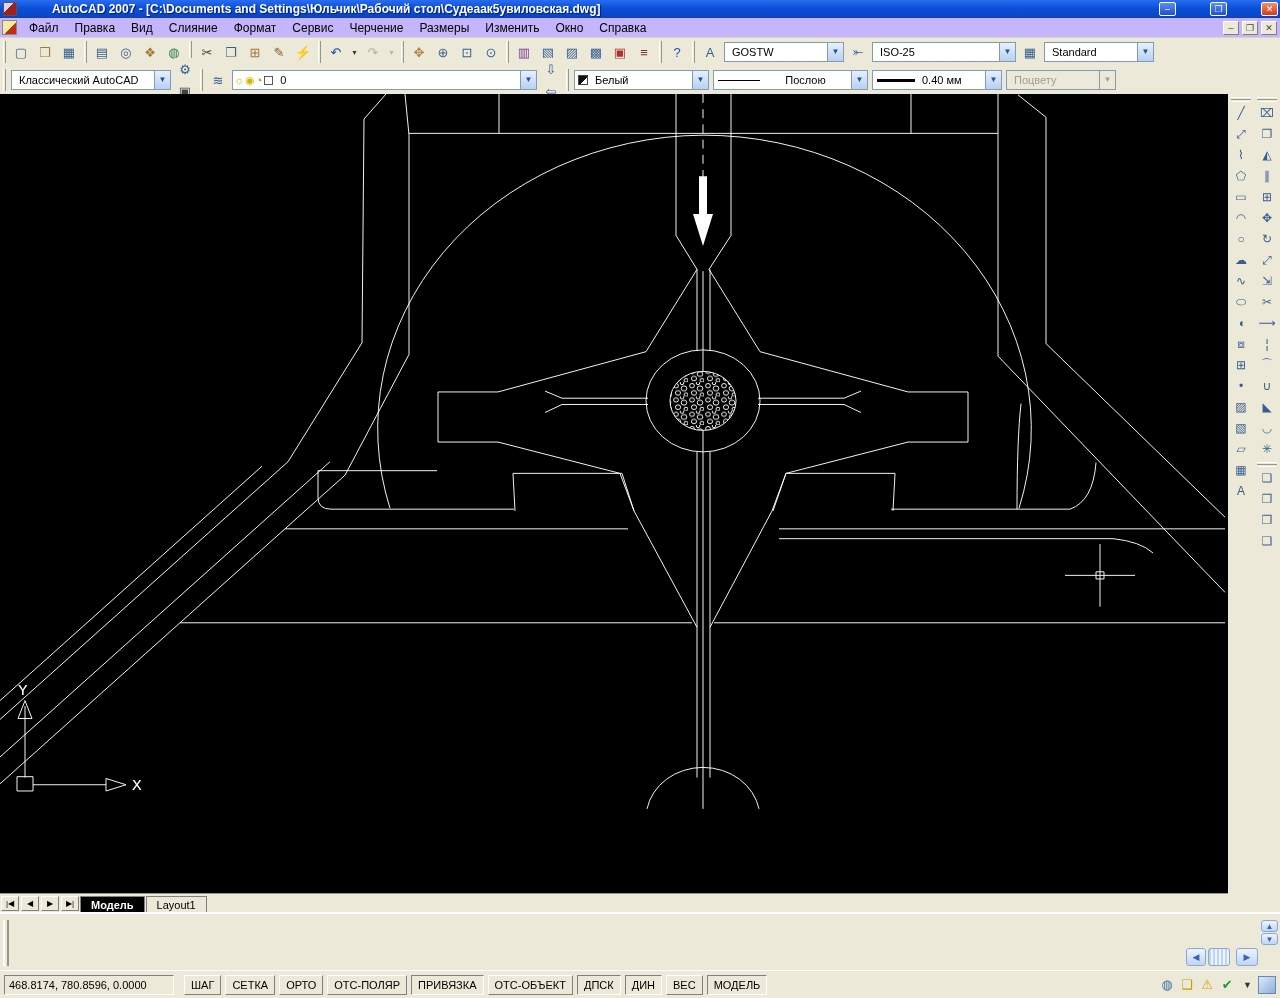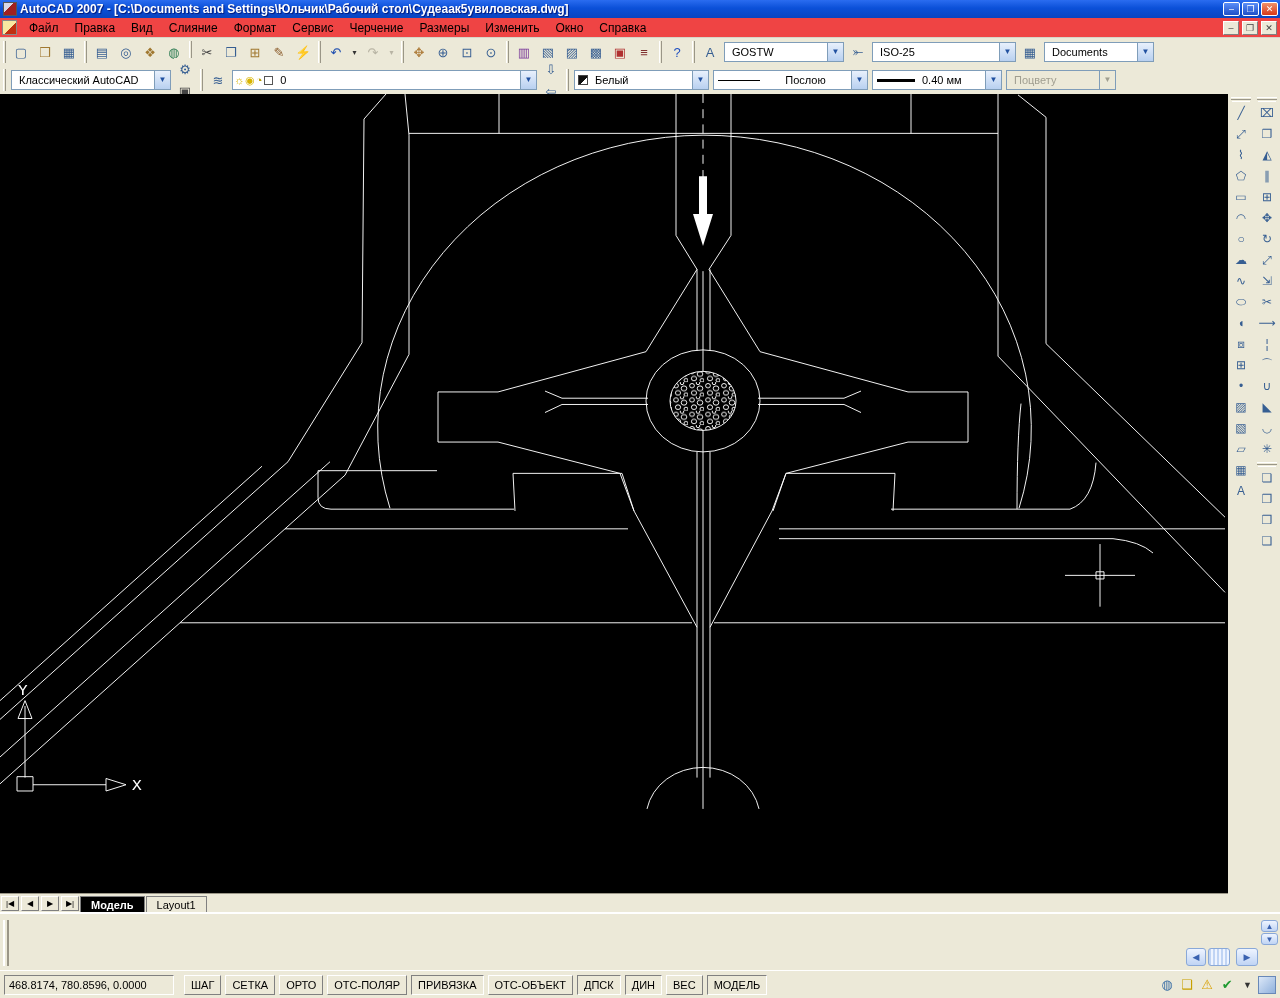--- a/index.html
+++ b/index.html
@@ -3,30 +3,30 @@
 <meta charset="utf-8">
 <style>
   * { margin:0; padding:0; box-sizing:border-box; }
   html,body { width:1280px; height:998px; overflow:hidden; font-family:"Liberation Sans",sans-serif; background:#ECE9D8; }
   .raised { border:1px solid; border-color:#FFFFFF #808080 #808080 #FFFFFF; }
   .sunken { border:1px solid; border-color:#808080 #FFFFFF #FFFFFF #808080; }
 
   
   #titlebar { position:absolute; left:0; top:0; width:1280px; height:18px;
     background:linear-gradient(180deg,#2a6cf0 0%,#0b50d8 45%,#0a44c0 100%);
-    display:flex; align-items:center; color:#fff; }
+    display:flex; align-items:center; color:#fff;gap:32px; }
   #app-icon { width:14px; height:14px; margin:0 3px; background:linear-gradient(135deg,#d8d8e8 40%,#a02020 40%); border:1px solid #555; font-size:9px; }
   #window-title { font-size:12px; font-weight:bold; text-shadow:1px 1px 1px #00187a; white-space:nowrap; }
   .winbtn { width:17px; height:14px; margin-right:2px; font-size:9px; line-height:12px; text-align:center; color:#fff;
     background:linear-gradient(180deg,#5a8ef8,#2050c8); border:1px solid #fff; border-radius:2px; }
   .winbtn.close { background:linear-gradient(180deg,#f0926a,#d83818); }
   #titlebar .spacer { flex:1; }
 
   
-  #menubar { position:absolute; left:0; top:18px; width:1280px; height:20px; background:#ef4444;
+  #menubar { position:absolute; left:0; top:18px; width:1280px; height:20px; background:#c4b5fd;
     display:flex; align-items:center; border-bottom:1px solid #d8d4c8; }
   #doc-icon { width:15px; height:15px; margin:0 4px 0 2px; background:linear-gradient(135deg,#f8e8a0 55%,#c03010 55%); border:1px solid #888; }
   .menu-item { font-size:12px; padding:2px 8px; color:#000; }
   #menubar .spacer { flex:1; }
   .childbtn { width:16px; height:14px; margin-right:3px; font-size:9px; line-height:12px; text-align:center; color:#444; background:#ECE9D8; }
 
   
   .tbrow { position:absolute; left:0; width:1280px; height:28px; background:#ECE9D8; display:flex; align-items:center; }
   #tbrow1 { top:38px; } #tbrow2 { top:66px; }
   .grip { width:3px; height:22px; margin:0 3px; border-left:1px solid #fff; border-right:1px solid #9a9687; }
@@ -175,21 +175,21 @@
       <div class="tbtn" style="color: rgb(54, 94, 146);">⤜</div>
     </span>
   <div class="combo" style="width:144px;">
     <span class="val">ISO-25</span>
     <span class="cbtn">▼</span>
   </div>
   <span id="tblstyle-ico">
       <div class="tbtn" style="color: rgb(54, 94, 146);">▦</div>
     </span>
   <div class="combo" style="width:110px;">
-    <span class="val">Documents</span>
+    <span class="val">Standard</span>
     <span class="cbtn">▼</span>
   </div>
 </div>
 
 <div id="tbrow2" class="tbrow">
   <div class="grip"></div>
   <div class="combo" style="width:160px;">
     <span class="val">Классический AutoCAD</span>
     <span class="cbtn">▼</span>
   </div>

